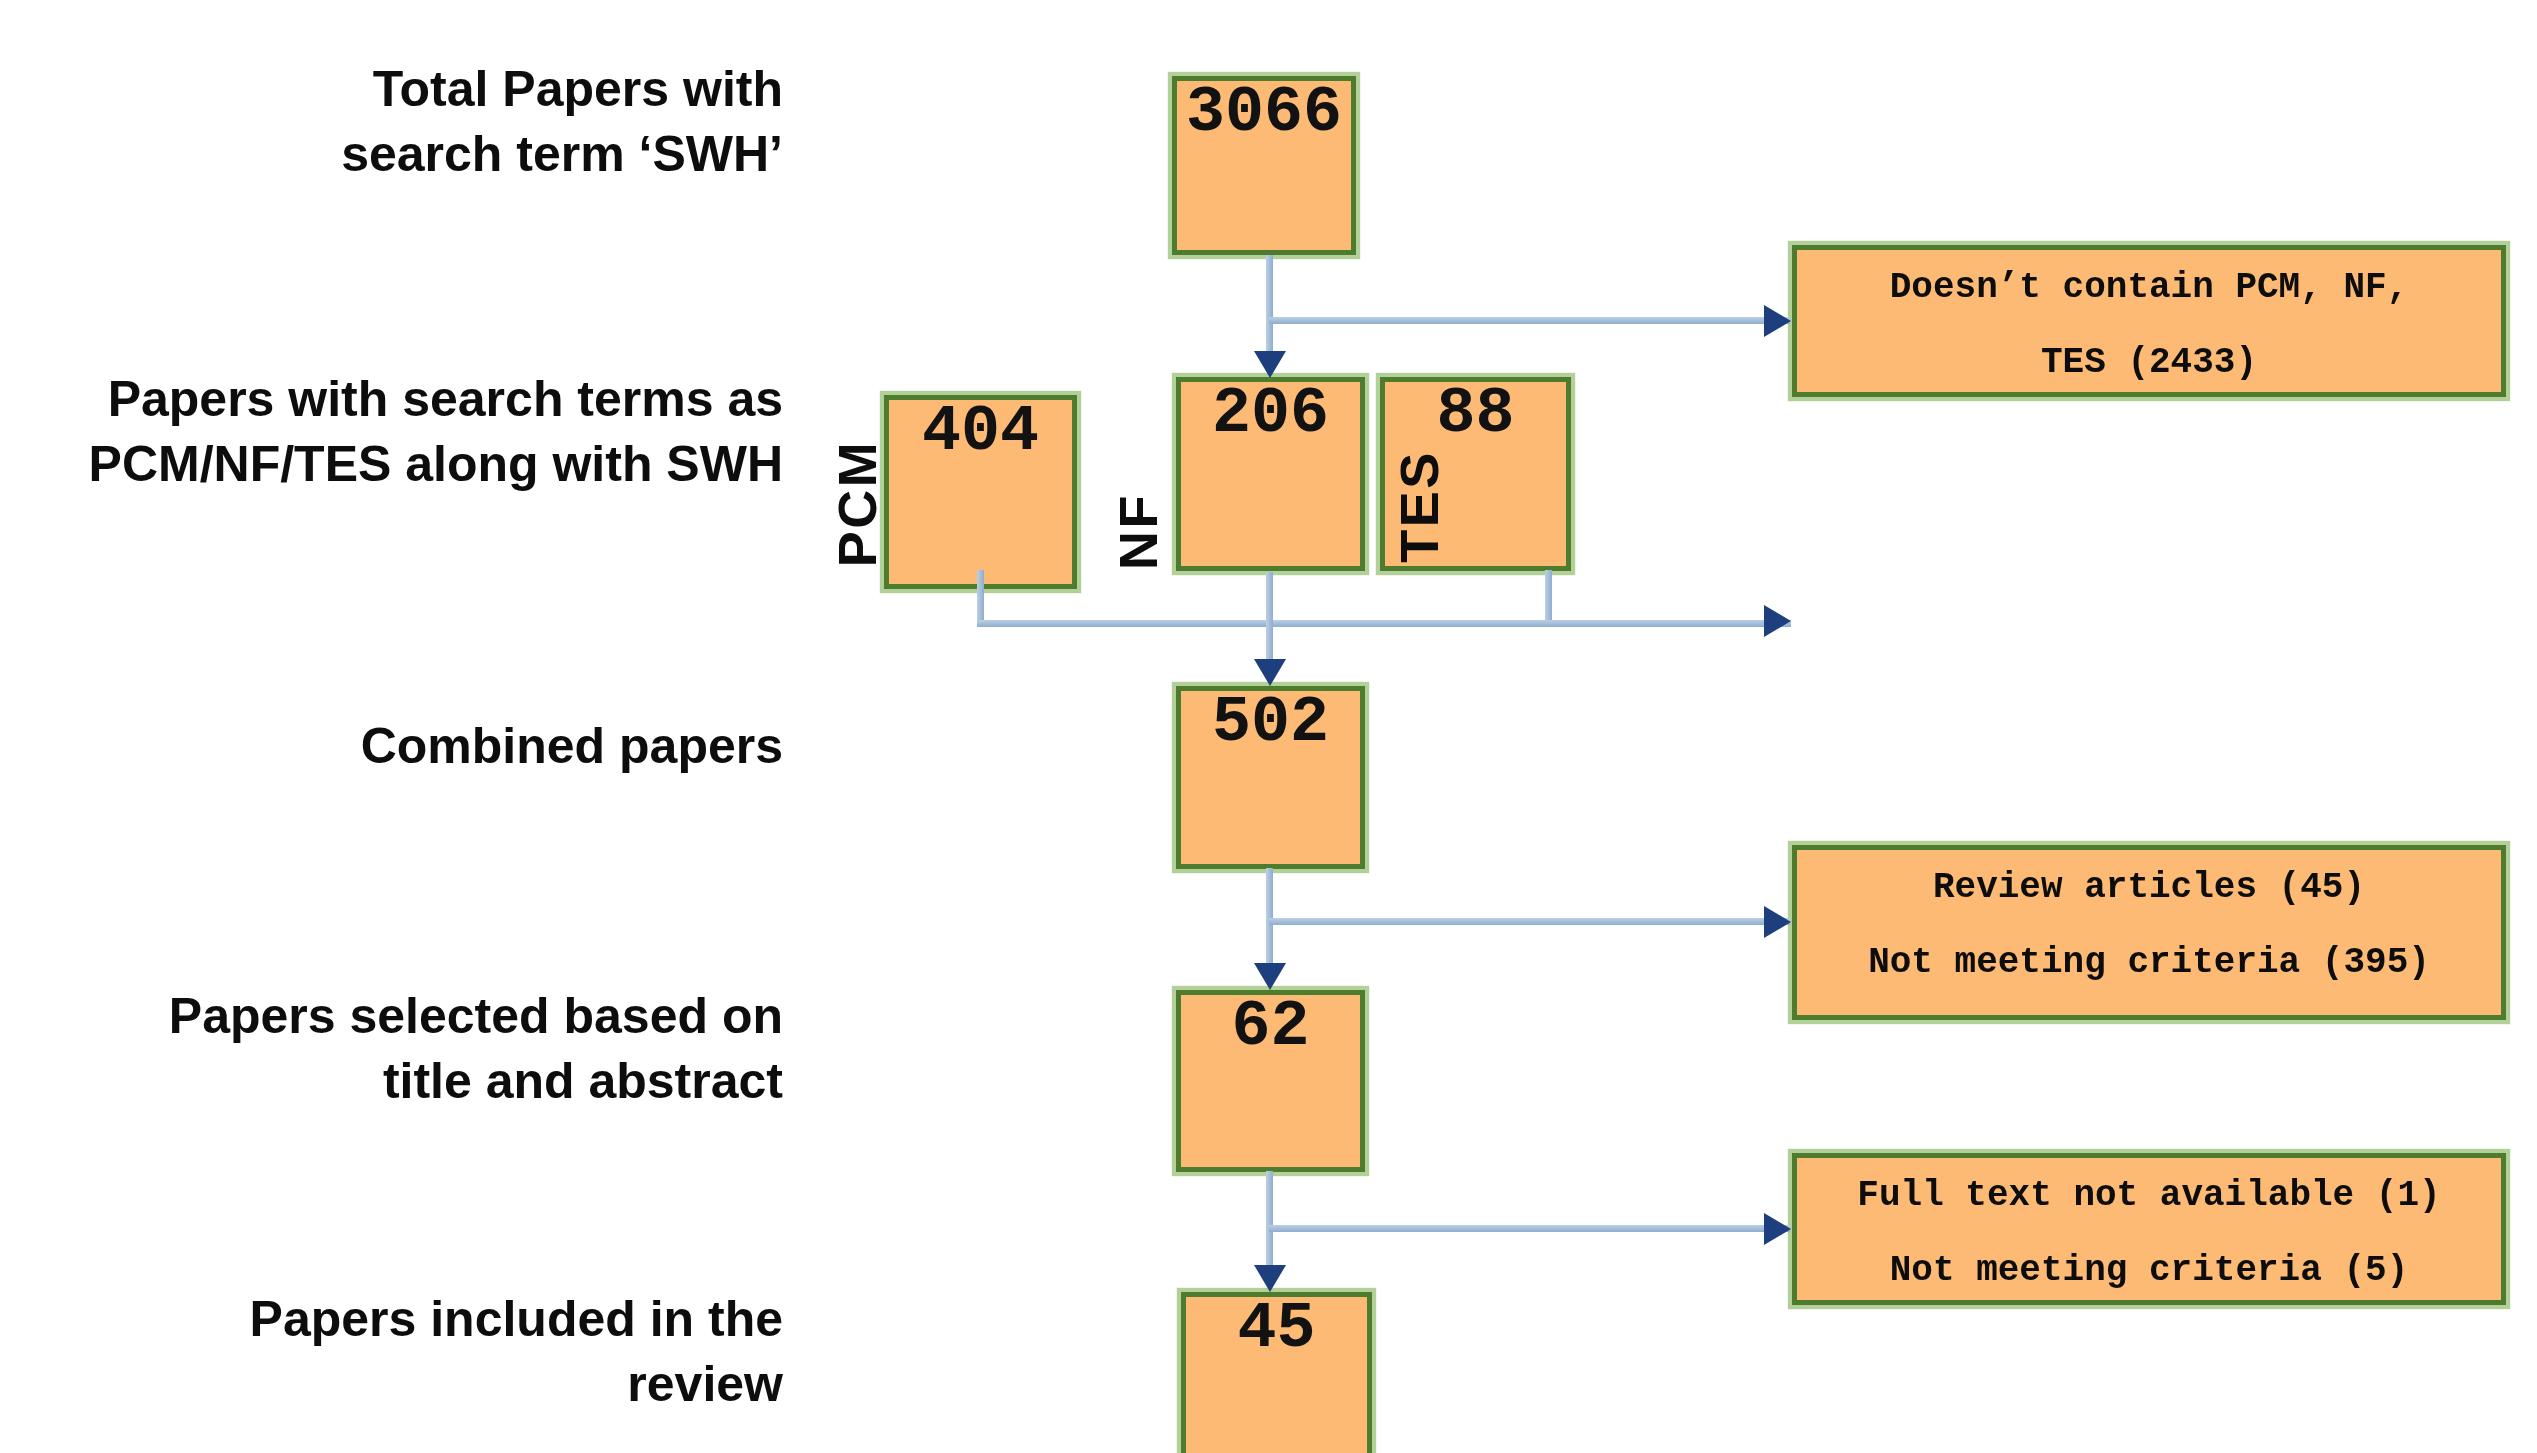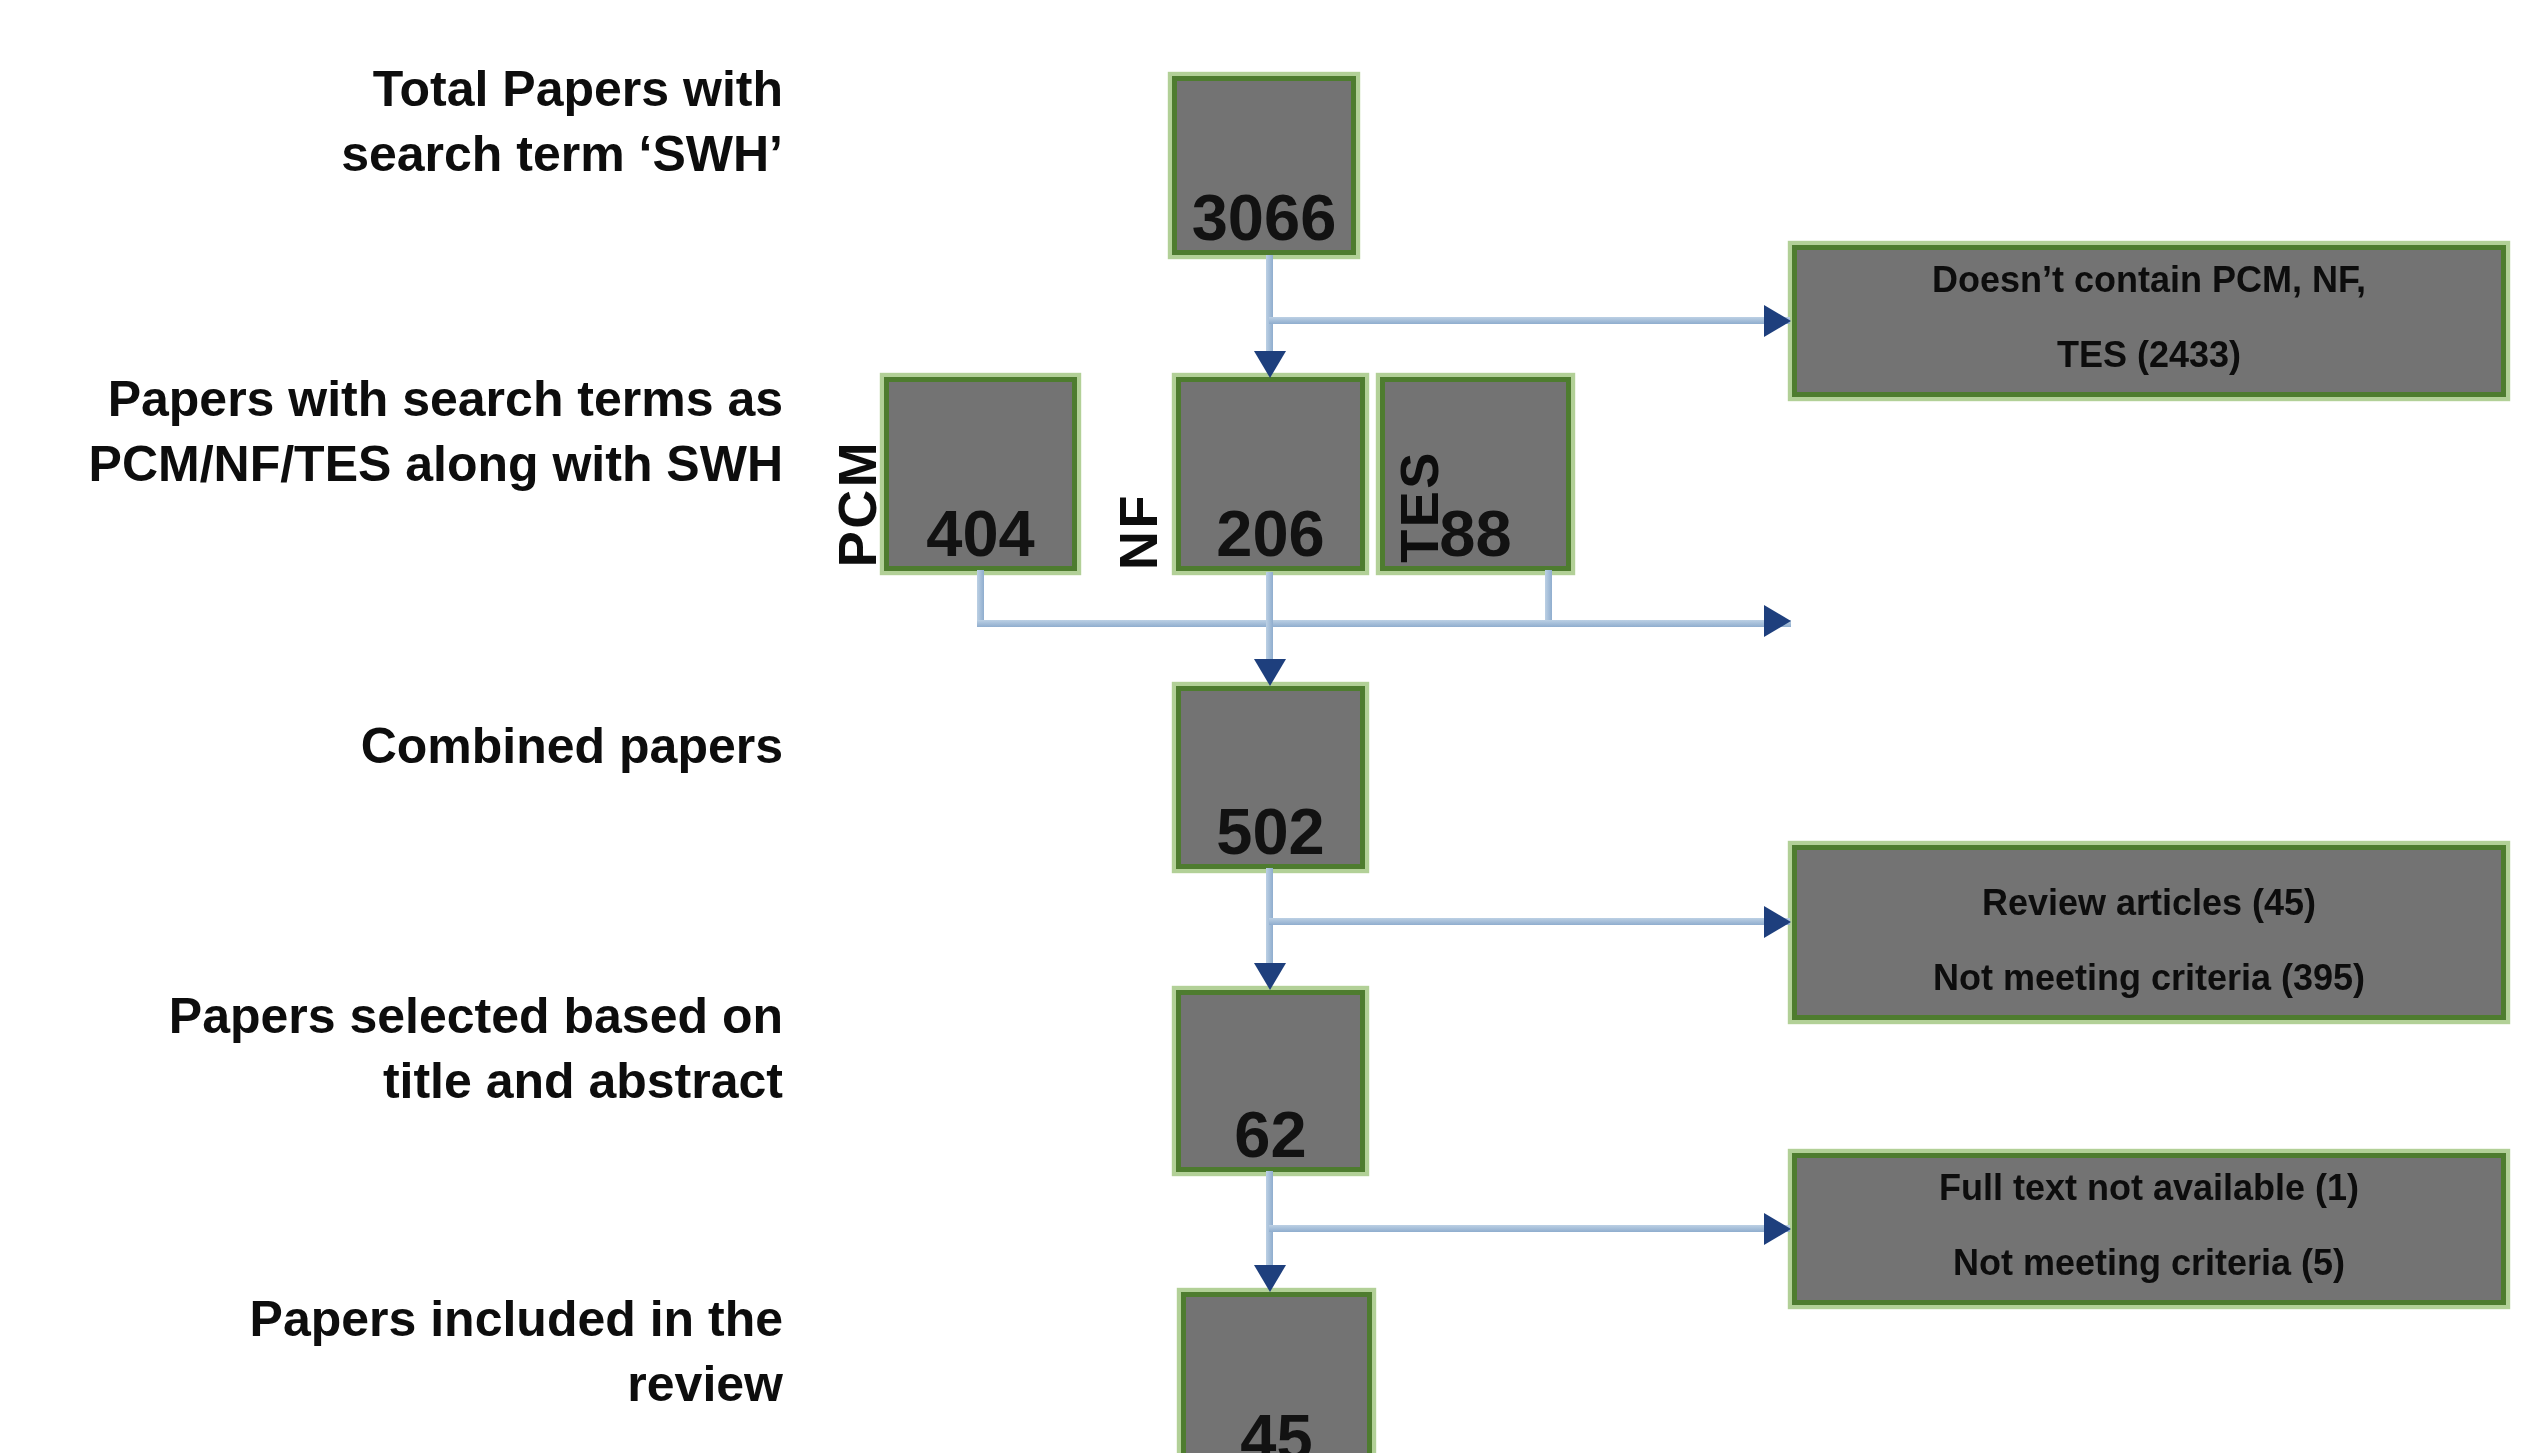--- a/index.html
+++ b/index.html
@@ -9,26 +9,27 @@
     height:1453px;
     background:#ffffff;
     font-family:"Liberation Sans", sans-serif;
     overflow:hidden;
     margin-top:44px;
   }
   
   .gbox{
     position:absolute;
     box-sizing:border-box;
-    background:#737373;
+    background:#fdba74;
     border:5.9px solid #4e7c2f;
     box-shadow:0 0 0 4.2px #b2d097;
     display:flex;
-    align-items:flex-end;
+    align-items:flex-start;
     justify-content:center;
+    font-family:Liberation Mono, monospace;
   }
   .count{
     font-weight:bold;
     font-size:65px;
     line-height:1;
     color:#121212;
   }
   .sidebox .btext{
     font-weight:bold;
     font-size:36px;
@@ -98,21 +99,21 @@
   <div class="stage-label" style="top:670px">Combined papers</div>
   <div class="stage-label" style="top:940px">Papers selected based on
 title and abstract</div>
   <div class="stage-label" style="top:1243px">Papers included in the
 review</div>
 
   <div class="gbox" style="left:1172px;top:32px;width:184px;height:179px">
     <span class="count">3066</span>
   </div>
 
-  <div class="gbox" style="left:884px;top:333px;width:193px;height:194px">
+  <div class="gbox" style="left:884px;top:351px;width:193px;height:194px">
     <span class="count">404</span>
   </div>
   <div class="gbox" style="left:1176px;top:333px;width:189px;height:194px">
     <span class="count">206</span>
   </div>
   <div class="gbox" style="left:1380px;top:333px;width:191px;height:194px">
     <span class="count">88</span>
   </div>
 
   <div class="gbox" style="left:1176px;top:642px;width:189px;height:183px">

